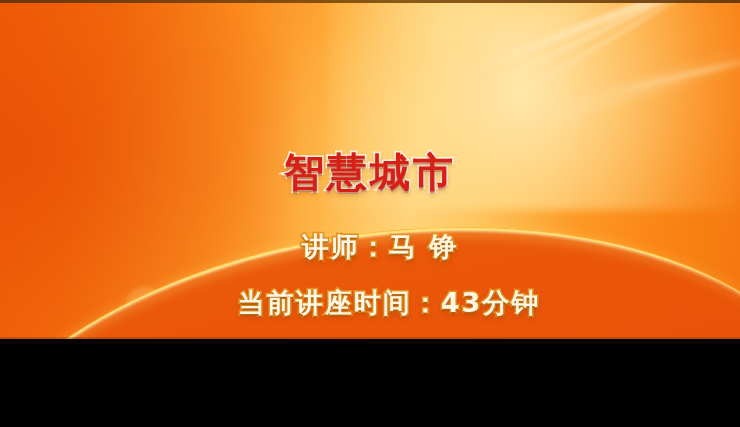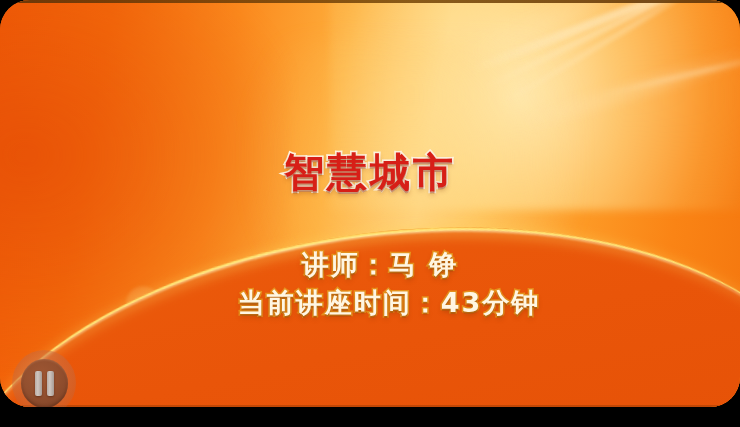--- a/index.html
+++ b/index.html
@@ -7,24 +7,23 @@
     padding: 0;
     background: #000;
   }
   body {
     font-family: "DejaVu Sans", "Liberation Sans", sans-serif;
   }
 
   #player {
     position: relative;
     width: 740px;
-    height: 407px;
+    height: 339px;
     overflow: hidden;
     background: #F2700C;
-    border-radius: 30px;
   }
 
   
   .bg-base {
     position: absolute;
     inset: 0;
     background:
       linear-gradient(100deg,
         #F05A07 0%,
         #F4690B 14%,
@@ -211,21 +210,21 @@
     letter-spacing: 2px;
     color: #FFF6E2;
     -webkit-text-stroke: 3px #E8921C;
     paint-order: stroke fill;
     text-shadow:
       0 2px 0 rgba(150,70,8,0.45),
       0 3px 5px rgba(125,50,5,0.38);
     line-height: 1.12;
     white-space: nowrap;
   }
-  .subtitle.line1 { top: 250px; padding-left: 20px; }
+  .subtitle.line1 { top: 232px; padding-left: 20px; }
   .subtitle.line2 { top: 288px; padding-left: 38px; }
 
   
   .pause-button {
     position: absolute;
     left: 12px;
     top: 350px;
     width: 64px;
     height: 66px;
     border-radius: 50%;

